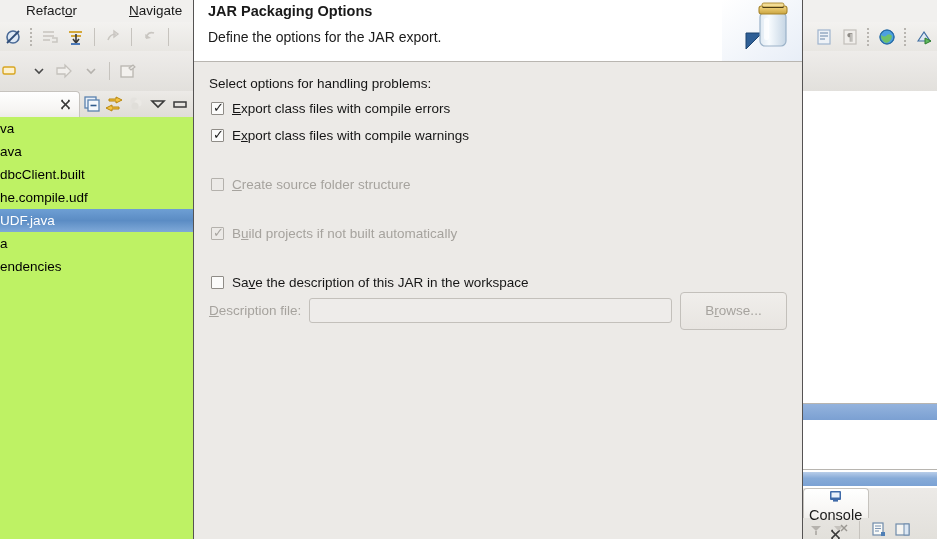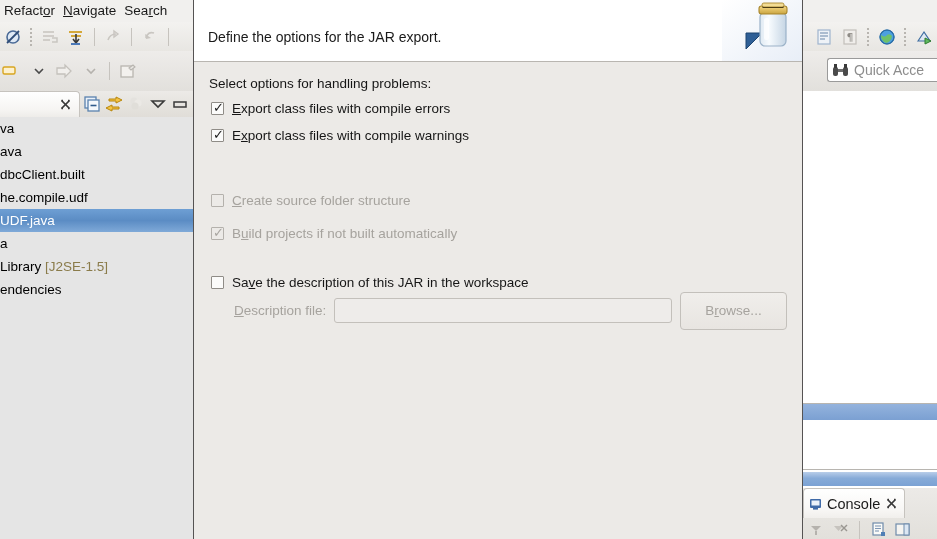--- a/index.html
+++ b/index.html
@@ -30,21 +30,21 @@
     position: absolute;
     left: 0; top: 0;
     width: 937px; height: 22px;
     background: #f1f0ee;
     display: flex;
     align-items: center;
   }
   .menu-item {
     font-size: 13.5px;
     color: #1a1a1a;
-    padding: 0 4px;
+    padding: 0 26px;
     white-space: nowrap;
     line-height: 22px;
   }
   .mn { text-decoration: underline; }
 
   
   .toolbar1 {
     position: absolute;
     left: 0; top: 22px;
     width: 937px; height: 29px;
@@ -141,21 +141,21 @@
     display: flex;
     align-items: center;
   }
   .lv-tool { width: 22px; height: 22px; position: relative; }
 
   .tree {
     position: absolute;
     left: 0; top: 26px;
     width: 193px;
     bottom: 0;
-    background: #e5e5e5;
+    background: #bef264;
     border-right: 7px solid #22c55e;
     overflow: hidden;
   }
   .tree-row {
     height: 23px;
     line-height: 23px;
     font-size: 13.5px;
     color: #000000;
     white-space: nowrap;
     padding-left: 0px;
@@ -204,20 +204,21 @@
     height: 30px;
     padding: 0 6px 0 5px;
     background: linear-gradient(to bottom, #ffffff 0%, #f8f7f5 70%, #f1efec 100%);
     border: 1px solid #c6c3be;
     border-bottom: none;
     border-radius: 4px 4px 0 0;
     box-sizing: border-box;
     display: flex;
     align-items: center;
     gap: 5px;
+    flex-direction: column;
   }
   .console-label {
     font-size: 14.5px;
     color: #1a1a1a;
     white-space: nowrap;
   }
   .console-toolrow {
     position: absolute;
     left: 0; top: 31px;
     right: 0; height: 22px;
@@ -324,21 +325,20 @@
     right: 15px;
     height: 25px;
     display: flex;
     align-items: center;
     gap: 8px;
   }
   .desc-label {
     font-size: 13.5px;
     color: #a6a39e;
     white-space: nowrap;
-    margin-left: 25px;
   }
   .desc-input {
     flex: 1 1 auto;
     height: 25px;
     background: #eeecea;
     border: 1px solid #c3c0bb;
     border-radius: 3px;
     box-sizing: border-box;
   }
   .desc-browse {
@@ -470,32 +470,20 @@
     </div>
     <div class="tb-sep"></div>
     <div class="tb-icon">
       <svg class="icon-svg" width="24" height="24" viewBox="0 0 24 24">
         <rect x="5" y="7" width="12" height="11" fill="#f3f1ee" stroke="#b8b5b0" stroke-width="1.3"></rect>
         <path d="M13 9 l4 -3 2 2 -4 3 z" fill="#e8e6e2" stroke="#b8b5b0" stroke-width="1.1"></path>
       </svg>
     </div>
   </div>
 
-  <div class="quick-access">
-    <span>
-      <svg class="icon-svg" width="17" height="15" viewBox="0 0 17 15">
-        <rect x="1" y="4" width="5" height="9" rx="2" fill="#4a4a4a"></rect>
-        <rect x="11" y="4" width="5" height="9" rx="2" fill="#4a4a4a"></rect>
-        <rect x="6" y="6" width="5" height="3" fill="#6d6d6d"></rect>
-        <rect x="2" y="1" width="3" height="4" fill="#3a3a3a"></rect>
-        <rect x="12" y="1" width="3" height="4" fill="#3a3a3a"></rect>
-      </svg>
-    </span>
-    <span class="qa-text">Quick Acce</span>
-  </div>
 
   <div class="leftview">
     <div class="leftview-tabrow">
       <div class="lv-tab">
         <span>
           <svg class="icon-svg" width="13" height="13" viewBox="0 0 13 13">
             <g stroke="#3a3a3a" stroke-width="1.7" stroke-linecap="round">
               <line x1="3" y1="3" x2="10" y2="10"></line>
               <line x1="10" y1="3" x2="3" y2="10"></line>
             </g>
@@ -541,21 +529,20 @@
         </div>
       </div>
     </div>
     <div class="tree">
         <div class="tree-row"><span>va</span></div>
         <div class="tree-row"><span>ava</span></div>
         <div class="tree-row"><span>dbcClient.built</span></div>
         <div class="tree-row"><span>he.compile.udf</span></div>
         <div class="tree-row sel"><span>UDF.java</span></div>
         <div class="tree-row"><span>a</span></div>
-        <div class="tree-row"><span> Library</span><span class="lib-tag"> [J2SE-1.5]</span></div>
         <div class="tree-row"><span>endencies</span></div>
       </div>
   </div>
 
   <div class="editor-area">
     <div class="editor-hline" style="top:312px;"></div>
     <div class="blue-bar" style="top:313px;"></div>
     <div class="editor-hline" style="top:378px;"></div>
     <div class="blue-bar b2" style="top:381px; height:14px;"></div>
   </div>
@@ -619,20 +606,21 @@
           <rect x="11" y="4" width="5" height="11" fill="#dce7f3" stroke="#6f8bab" stroke-width="1"></rect>
         </svg>
       </div>
     </div>
   </div>
 </div>
 
 <div id="dialog">
 
   <div class="dlg-header">
+    <div class="dlg-title">JAR Packaging Options</div>
     <div class="dlg-subtitle">Define the options for the JAR export.</div>
     <div class="dlg-banner">
       <svg class="icon-svg" width="80" height="61" viewBox="0 0 80 61">
         <defs>
           <linearGradient id="bgw" x1="0" y1="0" x2="1" y2="1">
             <stop offset="0%" stop-color="#ffffff"></stop>
             <stop offset="100%" stop-color="#e8eef7"></stop>
           </linearGradient>
           <linearGradient id="jarg" x1="0" y1="0" x2="1" y2="0">
             <stop offset="0%" stop-color="#dfe9f2"></stop>
@@ -667,21 +655,21 @@
       <span class="cb-label"><span class="mn">E</span>xport class files with compile errors</span>
     </div>
 
     <div class="cbrow" style="top:66px;">
       <span class="cb">
           <span class="tick">✓</span>
         </span>
       <span class="cb-label">E<span class="mn">x</span>port class files with compile warnings</span>
     </div>
 
-    <div class="cbrow" style="top:115px;margin-top:16px;">
+    <div class="cbrow" style="top:115px;">
       <span class="cb disabled"></span>
       <span class="cb-label disabled"><span class="mn">C</span>reate source folder structure</span>
     </div>
 
     <div class="cbrow" style="top:164px;">
       <span class="cb disabled">
           <span class="tick">✓</span>
         </span>
       <span class="cb-label disabled">B<span class="mn">u</span>ild projects if not built automatically</span>
     </div>

